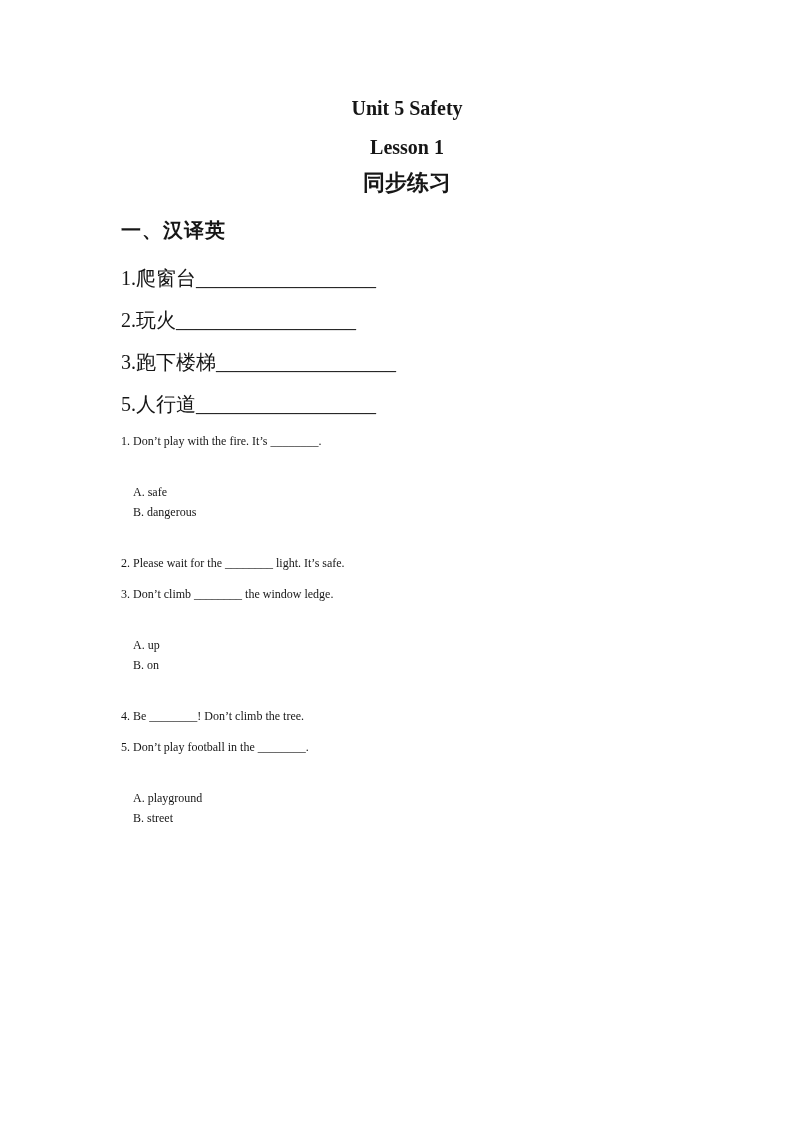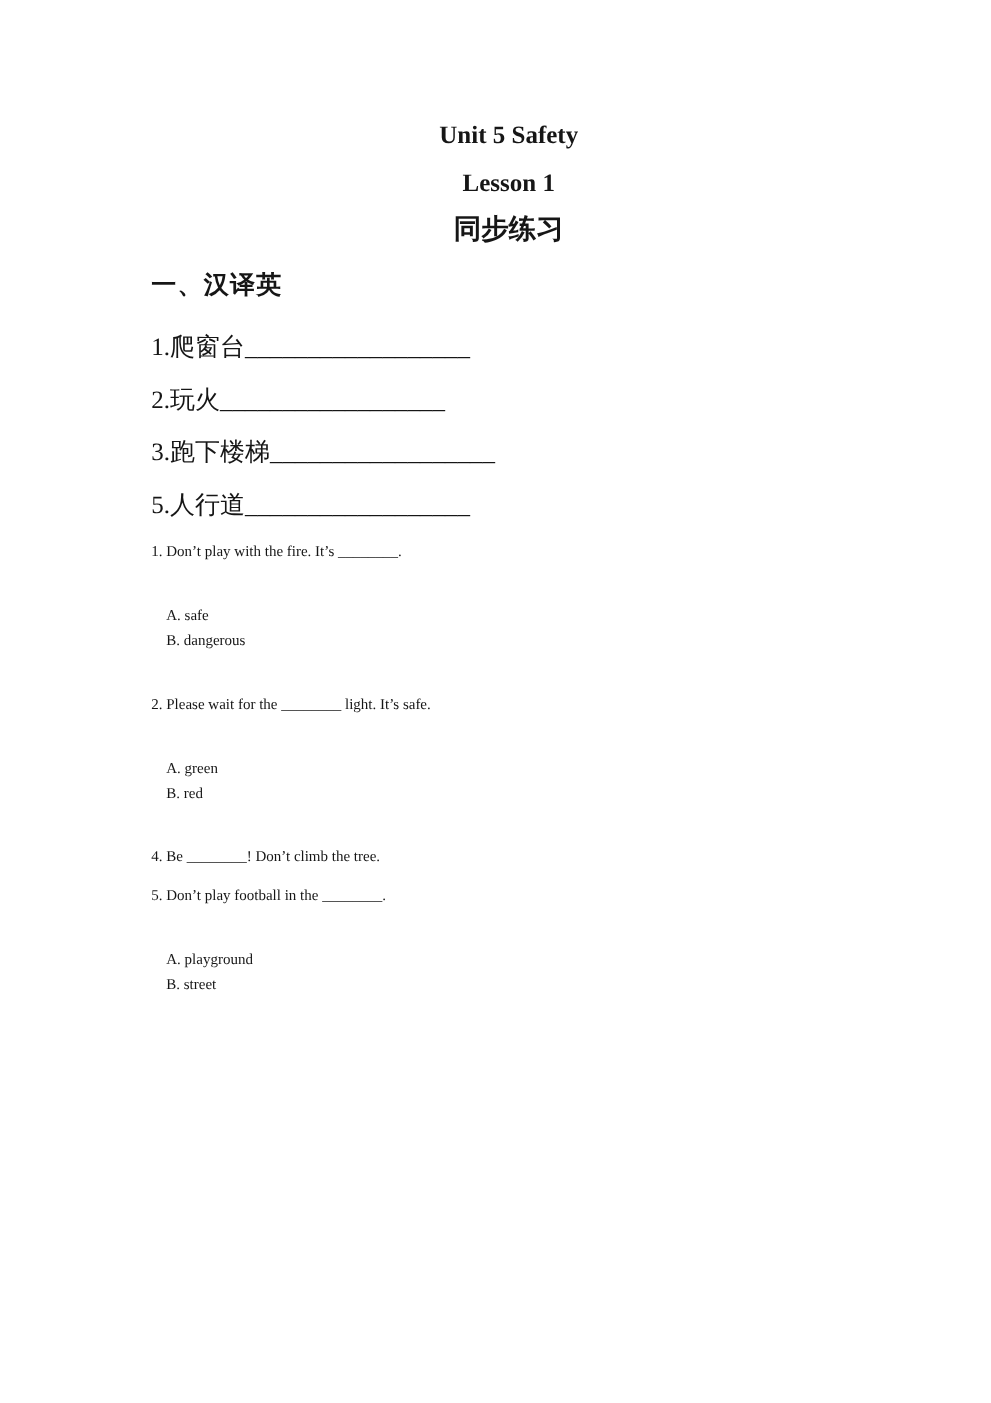--- a/index.html
+++ b/index.html
@@ -24,21 +24,21 @@
     font-family: "Liberation Serif", "DejaVu Serif", serif;
   }
   .title.t2 { margin-top: 15px; }
   .title.t3 {
     margin-top: 12px;
     font-size: 22px;
     font-family: "Liberation Sans", "DejaVu Sans", sans-serif;
   }
   .sec-heading {
     margin: 0;
-    font-family: Liberation Mono, monospace;
+    font-family: Liberation Sans, sans-serif;
     font-weight: bold;
     font-size: 20px;
     line-height: 26px;
     letter-spacing: 1px;
   }
   .sec1-h { margin-top: 22px; }
   .sec2-h { margin-top: 15px; }
 
   .s1-item {
     font-size: 20px;
@@ -76,25 +76,26 @@
   <div class="s1-item">5.人行道__________________</div>
 
 
   <div class="q-line first">1. Don’t play with the fire. It’s ________.</div>
   <div class="opt-row">
     <span class="opt-a">A. safe</span>
     <span class="opt-b">B. dangerous</span>
   </div>
 
   <div class="q-line">2. Please wait for the ________ light. It’s safe.</div>
+
+  <div class="q-line">3. Don’t climb ________ the window ledge.</div>
   <div class="opt-row">
-    <span class="opt-a">A. green</span>
-    <span class="opt-b">B. red</span>
+    <span class="opt-a">A. up</span>
+    <span class="opt-b">B. on</span>
   </div>
-
 
   <div class="q-line">4. Be ________! Don’t climb the tree.</div>
 
   <div class="q-line">5. Don’t play football in the ________.</div>
   <div class="opt-row">
     <span class="opt-a">A. playground</span>
     <span class="opt-b">B. street</span>
   </div>
 
 </div>

